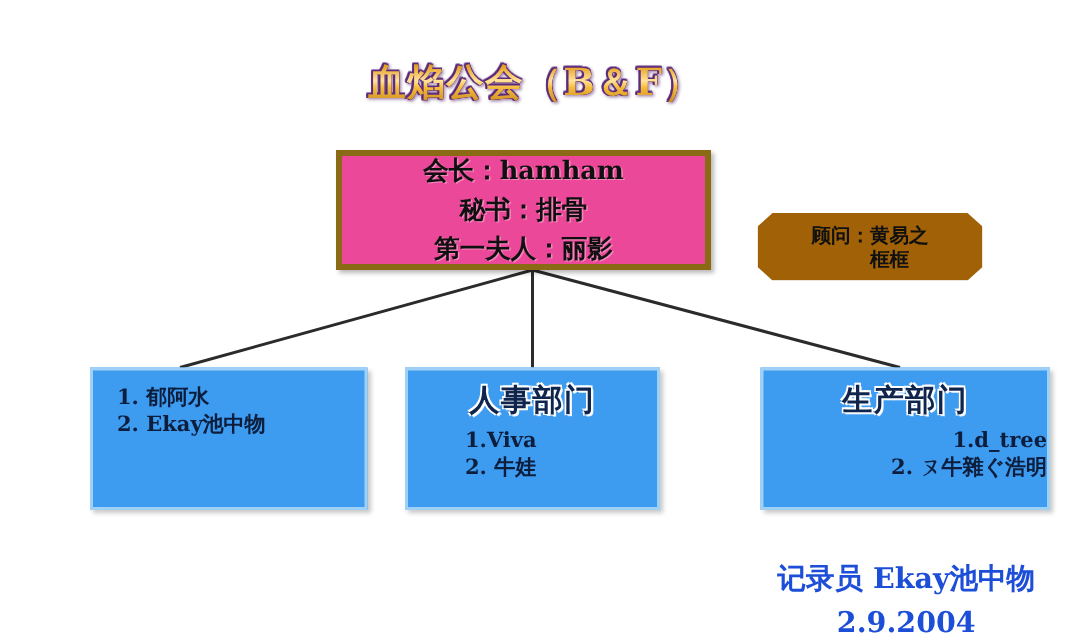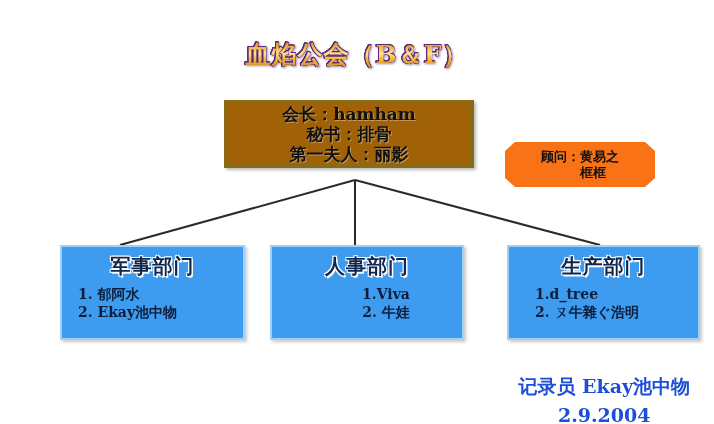--- a/index.html
+++ b/index.html
@@ -38,40 +38,40 @@
     text-shadow:1px 1px 0 rgba(255,200,200,.8);
     letter-spacing:1px;
     white-space:nowrap;
   }
 
   
   #lines{position:absolute;left:0;top:0;width:714px;height:424px;pointer-events:none;}
 
   
   .leader-box{
-    position:absolute;left:224px;top:100px;width:250px;height:68px;
-    background:#a16207;
+    position:absolute;left:224px;top:100px;width:250px;height:80px;
+    background:#ec4899;
     border:4px solid #8a6a14;
     box-sizing:border-box;
     box-shadow:2px 2px 3px rgba(0,0,0,.28);
     display:flex;flex-direction:column;
     align-items:center;justify-content:space-between;
     line-height:1.18;
   }
   .leader-line{
     font-family:"DejaVu Serif","Liberation Serif",serif;
     font-size:17px;font-weight:bold;color:#101010;
     white-space:nowrap;
     text-shadow:1px 1px 0 rgba(255,255,255,.35);
   }
 
   
   .advisor-box{
     position:absolute;left:505px;top:142px;width:150px;height:45px;
-    background:#f97316;
+    background:#a16207;
     clip-path:polygon(10px 0,140px 0,150px 9px,150px 36px,140px 45px,
                       10px 45px,0 36px,0 9px);
     filter:drop-shadow(2px 2px 2px rgba(0,0,0,.3));
     display:flex;flex-direction:column;
     align-items:center;justify-content:center;
     line-height:1.2;
   }
   .advisor-line{
     font-size:13px;font-weight:bold;color:#101010;white-space:nowrap;
   }
@@ -80,21 +80,21 @@
   
   .dept-box{
     position:absolute;top:245px;height:95px;
     background:#3d9bf0;
     border:2px solid #9fd0f5;
     box-sizing:border-box;
     box-shadow:2px 2px 3px rgba(0,0,0,.22);
     padding-top:4px;
   }
   .dept-box.b0{left:60px;width:185px;}
-  .dept-box.b1{left:270px;width:194px;}
+  .dept-box.b1{left:270px;width:170px;}
   .dept-box.b2{left:507px;width:193px;}
 
   .dept-title{
     text-align:center;
     font-size:20px;font-weight:bold;
     color:#10254d;
     letter-spacing:1px;
     white-space:nowrap;
     margin-top:2px;
     text-shadow:
@@ -104,22 +104,22 @@
   }
   .dept-members{
     margin-top:6px;
     font-family:"DejaVu Serif","Liberation Serif",serif;
     font-size:14px;font-weight:bold;
     color:#0d1e3d;
     line-height:1.28;
     white-space:nowrap;
   }
   .b0 .dept-members{padding-left:16px;text-align:left;}
-  .b1 .dept-members{padding-left:38px;text-align:center;}
-  .b2 .dept-members{padding-left:26px;text-align:left;}
+  .b1 .dept-members{padding-left:38px;text-align:left;}
+  .b2 .dept-members{padding-left:26px;text-align:right;}
 
   
   .footer{
     position:absolute;right:24px;top:372px;
     text-align:center;
     font-family:"DejaVu Serif","Liberation Serif",serif;
     font-size:19px;font-weight:bold;color:#1d4ed8;
     line-height:1.55;
     white-space:nowrap;
   }
@@ -143,21 +143,20 @@
     <div class="leader-line">秘书：排骨</div>
     <div class="leader-line">第一夫人：丽影</div>
   </div>
 
   <div class="advisor-box">
     <div class="advisor-line">顾问：黄易之</div>
     <div class="advisor-line indent">框框</div>
   </div>
 
   <div class="dept-box b0">
-    <div class="dept-title">军事部门</div>
     <div class="dept-members">
       <div>1. 郁阿水</div>
       <div>2. Ekay池中物</div>
     </div>
   </div>
 
   <div class="dept-box b1">
     <div class="dept-title">人事部门</div>
     <div class="dept-members">
       <div>1.Viva</div>

